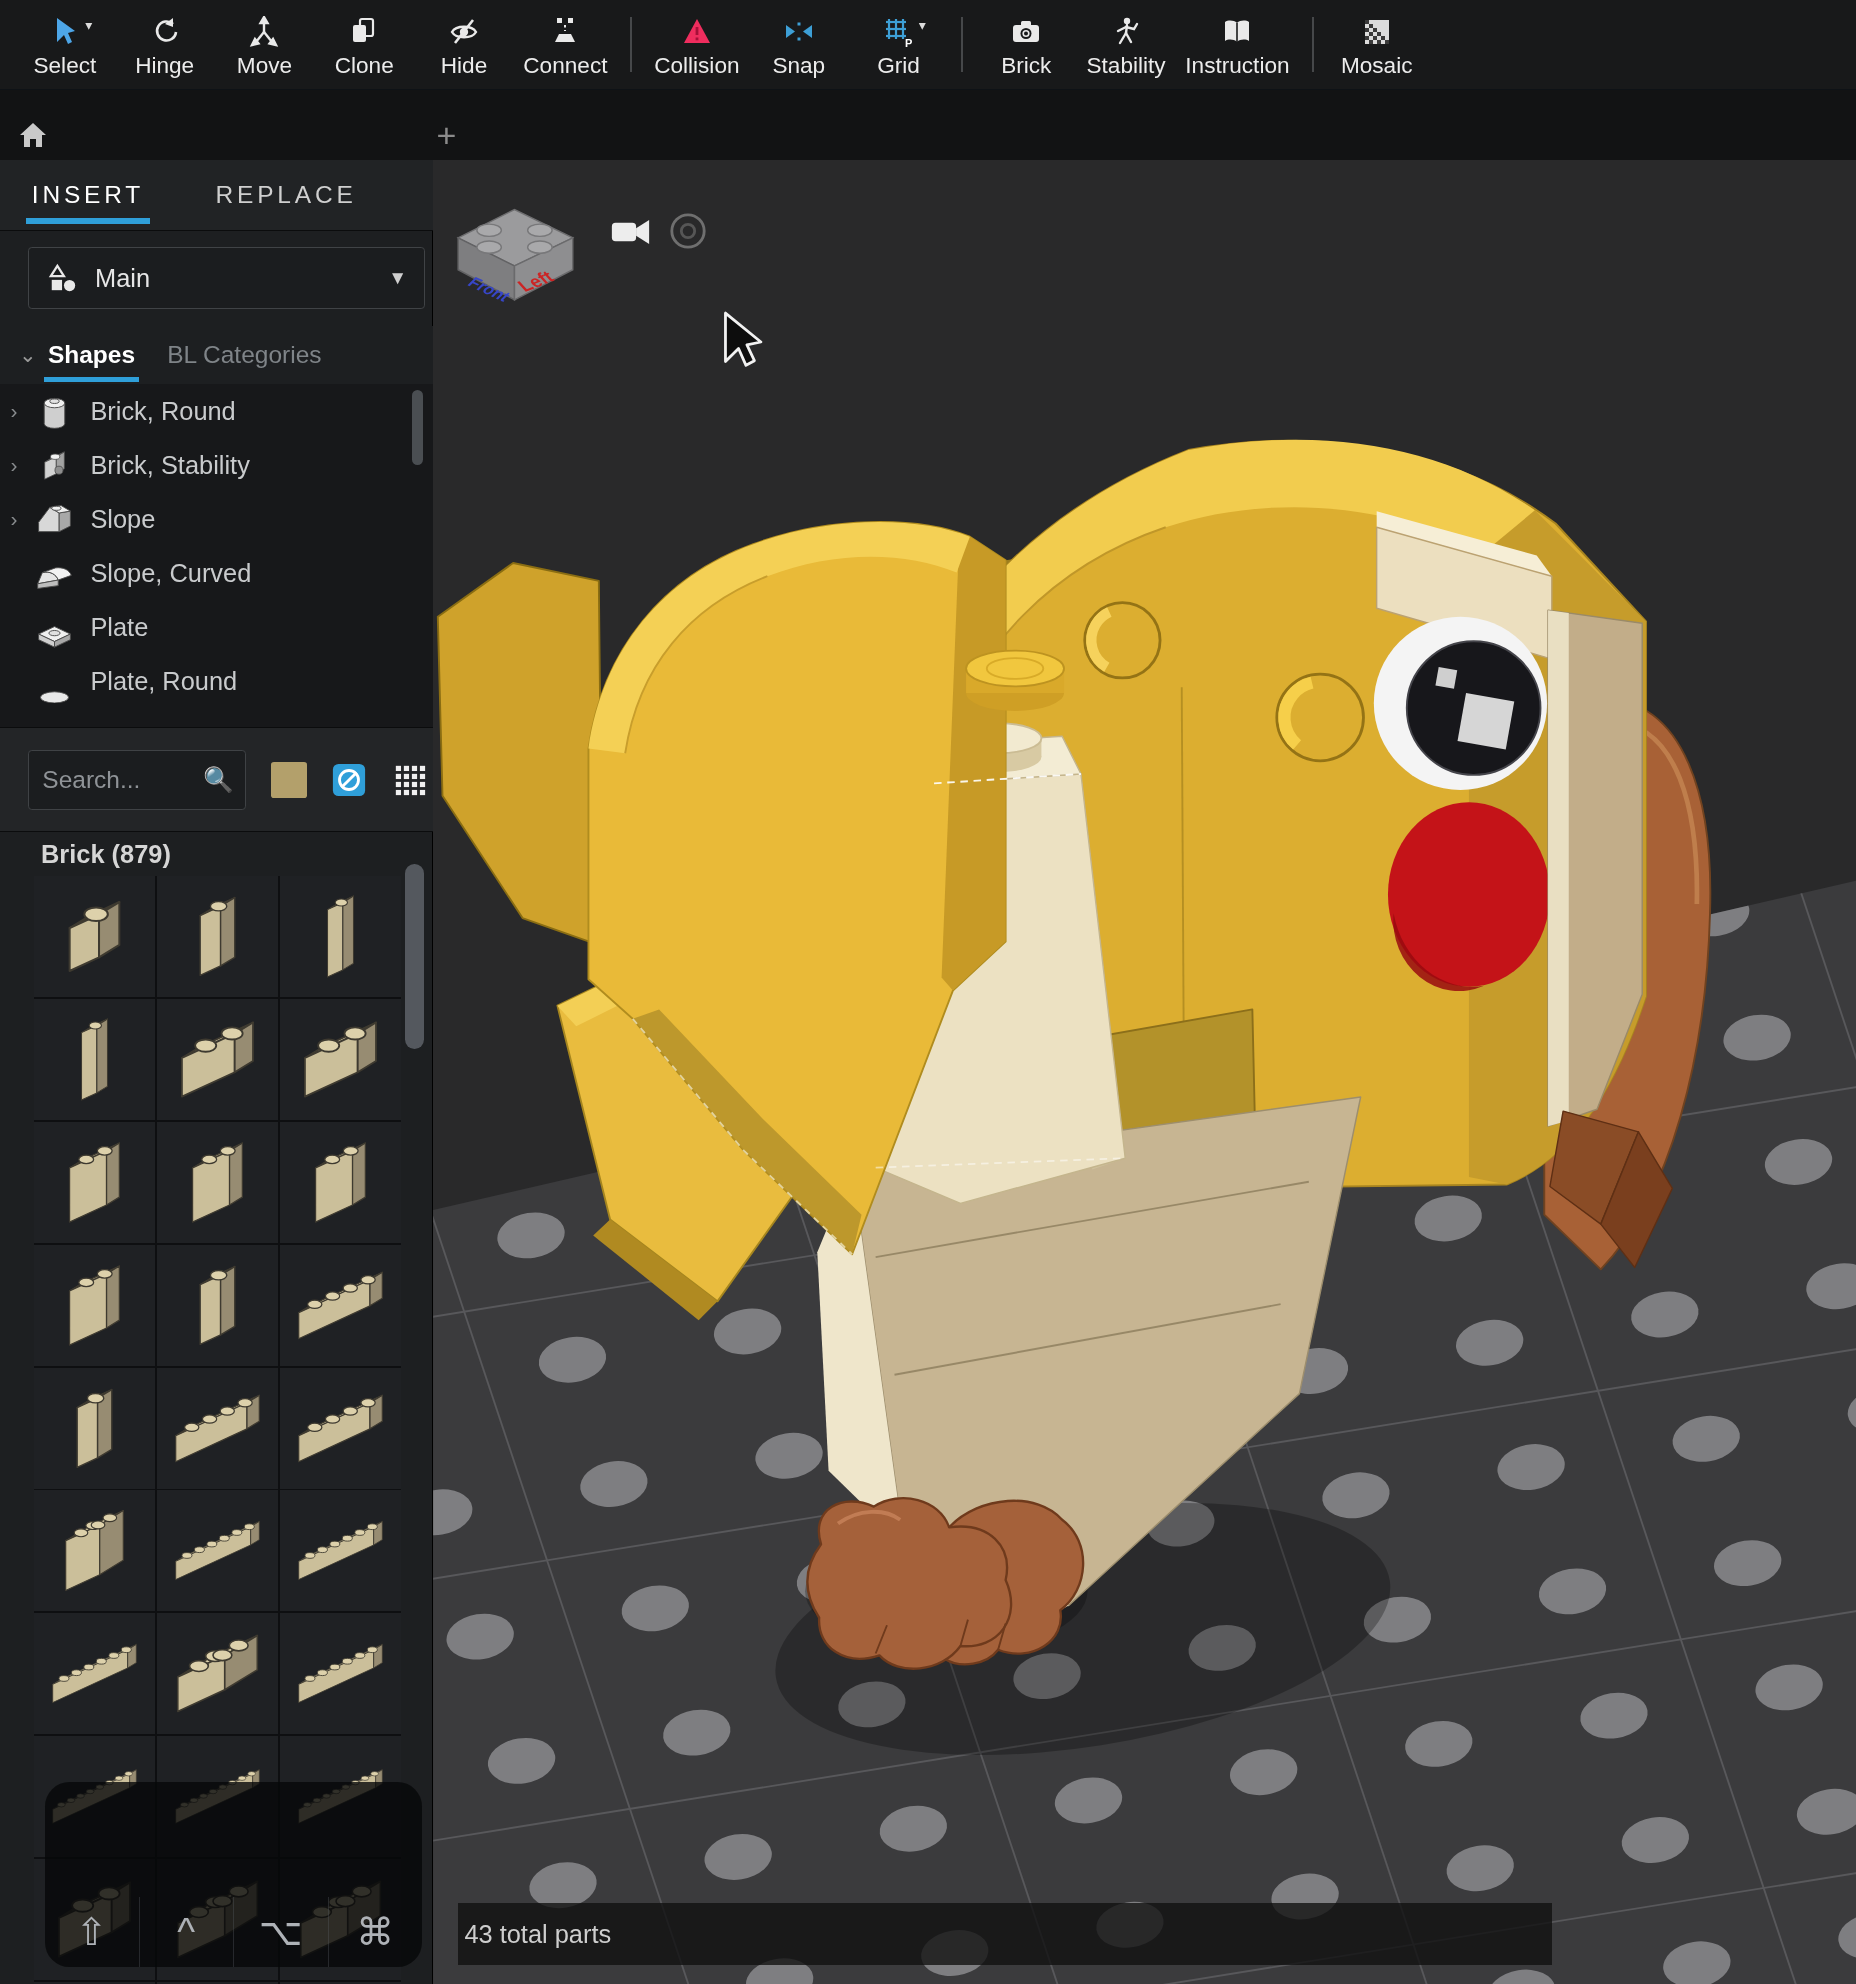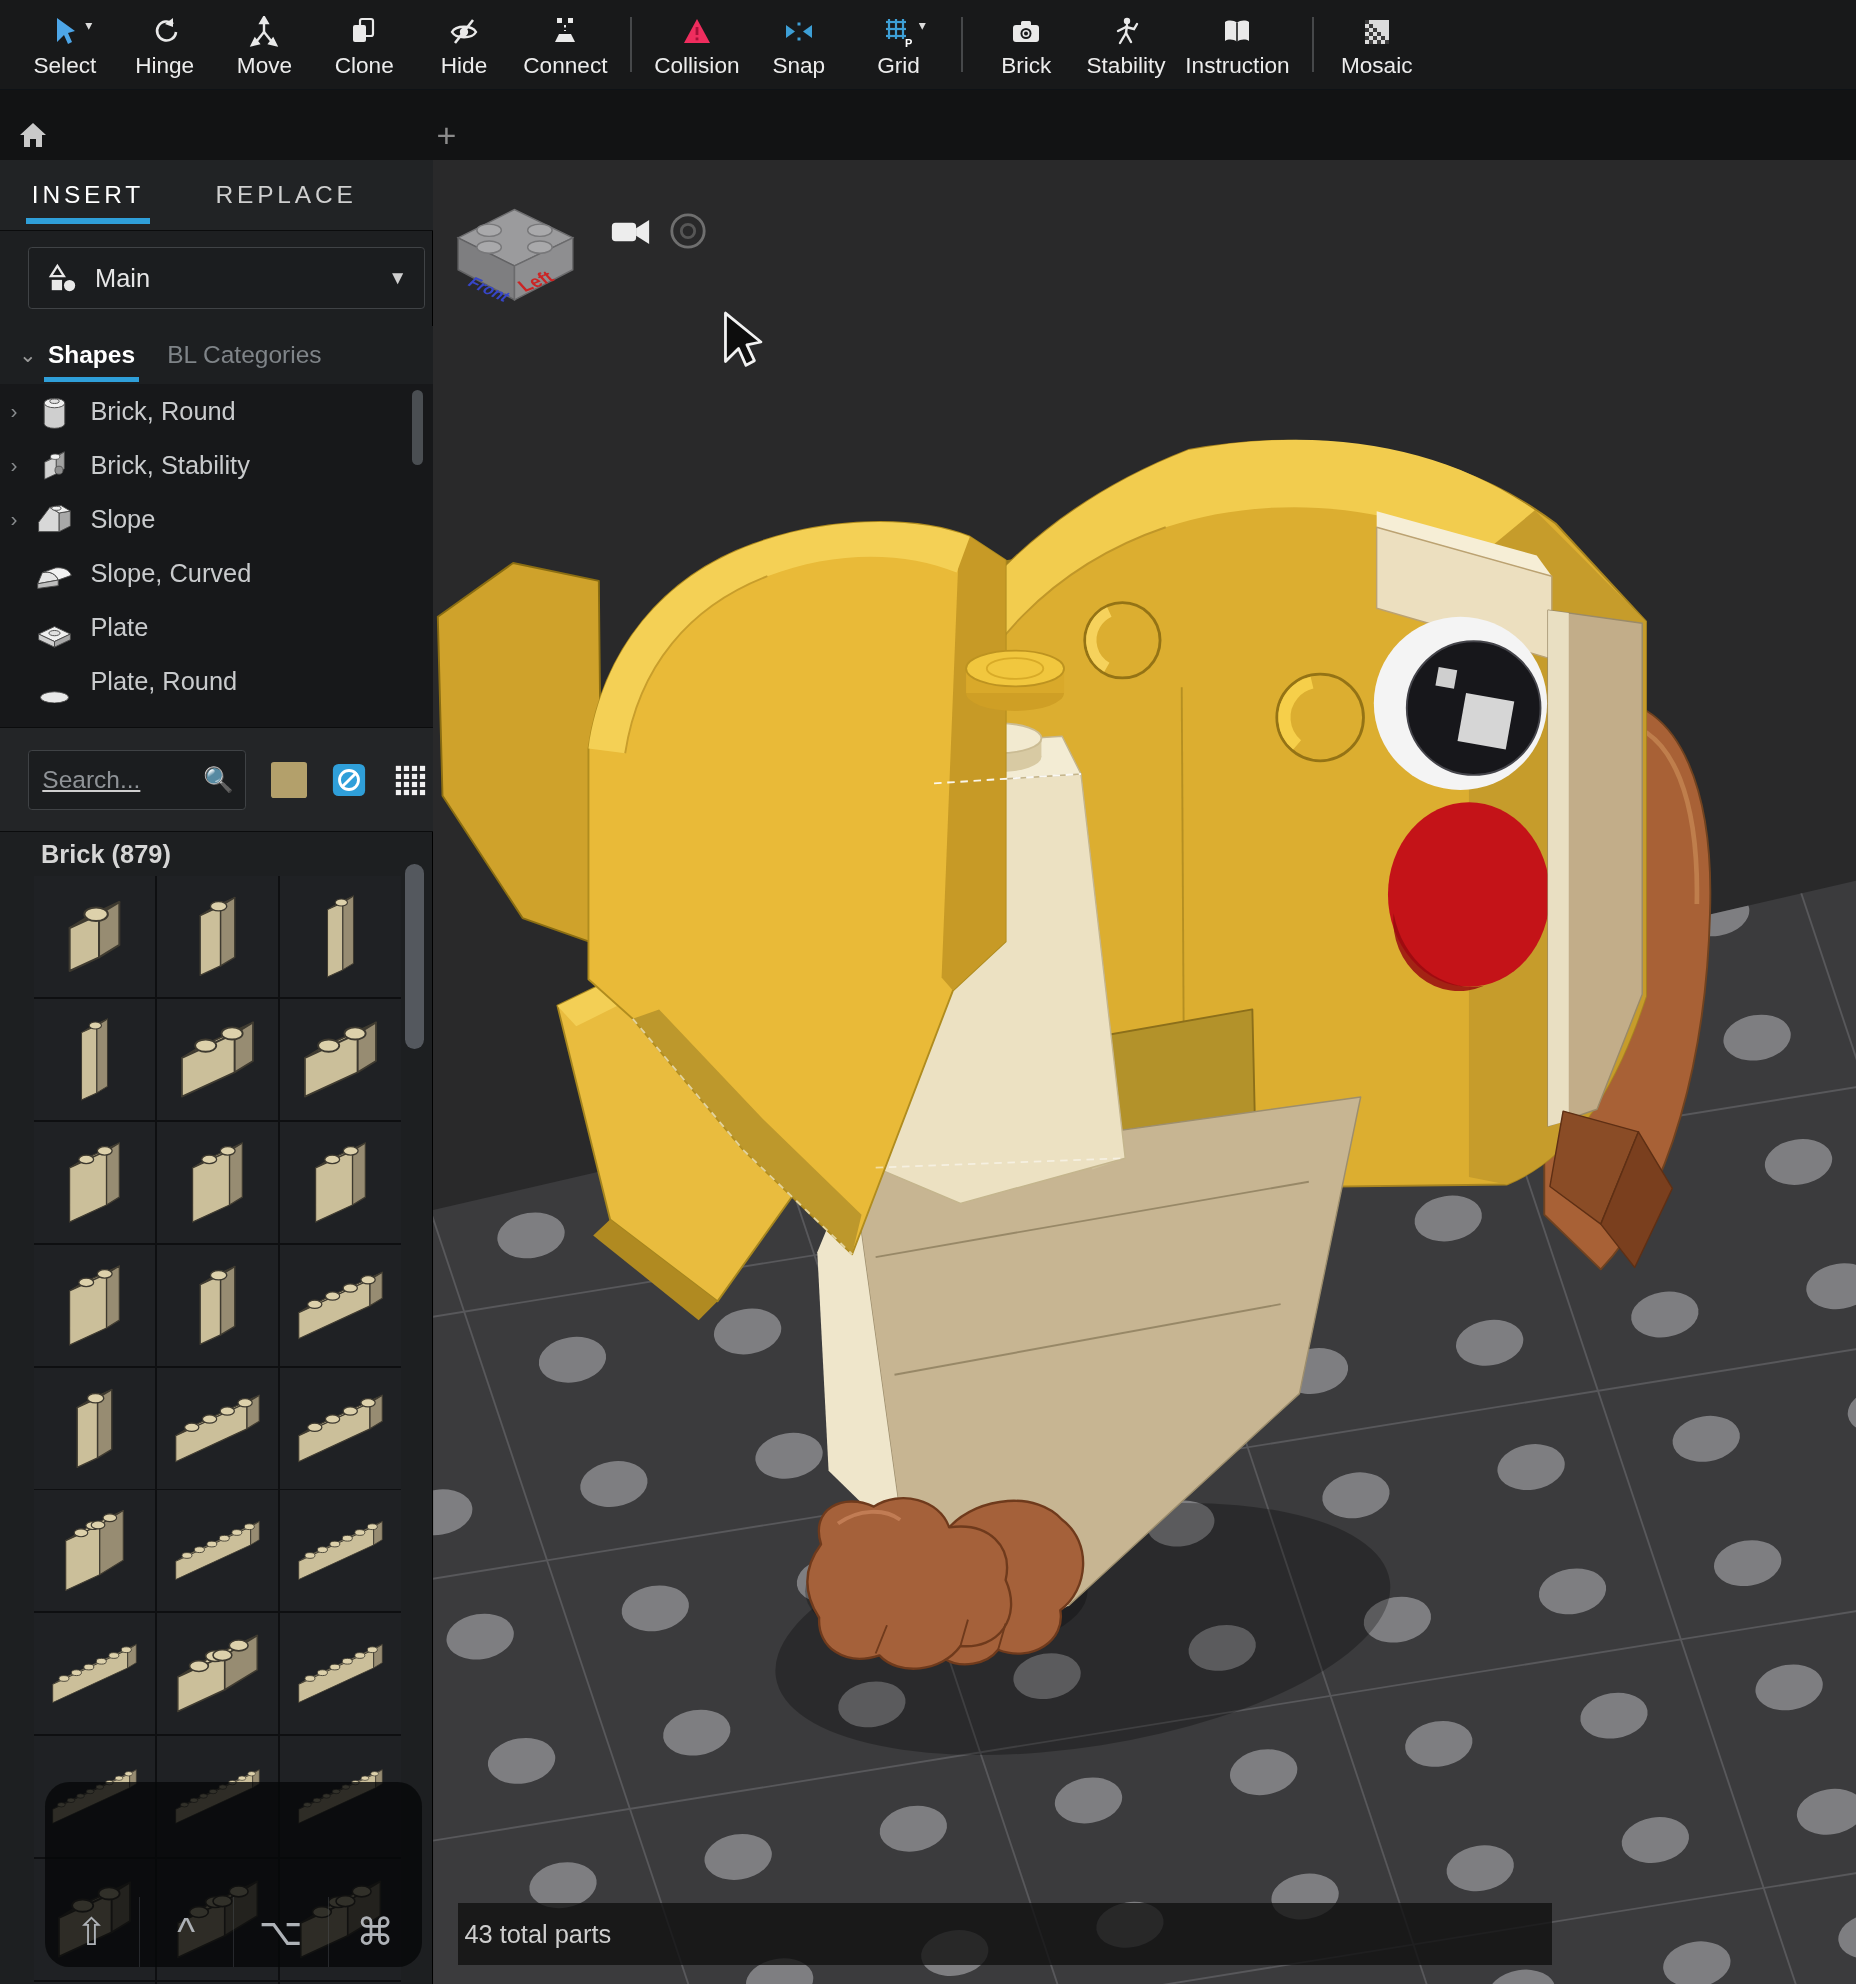--- a/index.html
+++ b/index.html
@@ -51,21 +51,21 @@
   .cat-row{height:54px;display:flex;align-items:center;cursor:pointer;}
   .cat-row .exp{width:28px;text-align:center;color:#8a8d90;font-size:21px;}
   .cat-row .cic{width:53px;display:flex;justify-content:center;}
   .cat-row .clb{font-size:25.4px;color:#c9cbcd;margin-left:9.4px;white-space:nowrap;}
   #cat-scroll{left:412px;top:230px;width:11.3px;height:75px;background:#4a4e52;border-radius:5.6px;}
   #searchrow{left:0;top:567px;width:433px;height:105px;background:#232527;border-top:1.9px solid #0b0c0d;border-bottom:1.9px solid #0b0c0d;
              display:flex;align-items:center;box-sizing:border-box;}
   #search-box{margin-left:28px;width:218px;height:60px;background:#1b1d1f;border:1.9px solid #3f4245;border-radius:3.8px;
               display:flex;align-items:center;padding:0 11.3px;box-sizing:border-box;}
   #search-box input{flex:1;background:transparent;border:none;outline:none;color:#cfcfcf;font-size:24.5px;width:141px;
-                    font-family:"Liberation Sans",sans-serif;text-decoration:underline;}
+                    font-family:"Liberation Sans",sans-serif;}
   #search-box input::placeholder{color:#8f9397;}
   #search-box .mag{color:#cfcfcf;font-size:24.5px;}
   .srch-btn{margin-left:24.5px;width:36px;height:36px;cursor:pointer;display:flex;align-items:center;justify-content:center;}
   #swatch-btn{background:var(--swatch,#b3a06b);border-radius:2.8px;}
   #results-hdr{left:41px;top:680px;font-size:25.4px;color:#d6d6d6;font-weight:bold;}
   #partsgrid{left:34px;top:716px;width:367px;height:1109px;overflow:hidden;background:#0e0f11;
              display:grid;grid-template-columns:repeat(3,121px);grid-auto-rows:121px;gap:1.9px;}
   .part-cell{background:#1f2124;display:flex;align-items:center;justify-content:center;cursor:pointer;}
   #grid-scroll{left:405px;top:704px;width:19px;height:185px;background:#54585e;border-radius:9.4px;}
   #kbd-overlay{left:45px;top:1622px;width:377px;height:185px;background:rgba(6,7,9,0.8);border-radius:24.5px;

